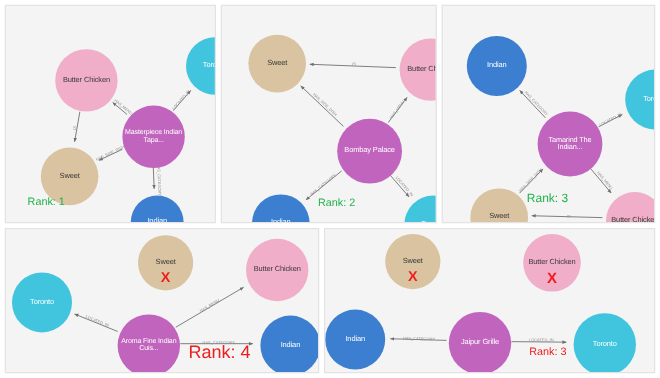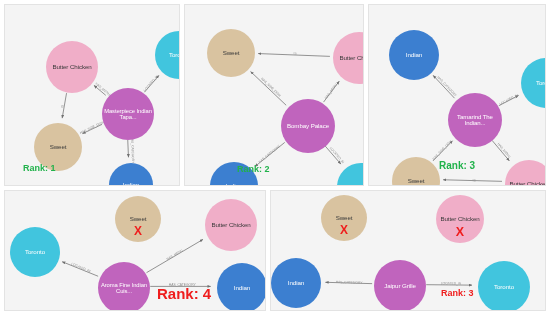--- a/index.html
+++ b/index.html
@@ -32,21 +32,21 @@
     text-align:center;
     box-sizing:border-box;
     line-height:1.05;
     letter-spacing:-0.1px;
     word-break:break-word;
     padding:1px;
   }
   .node .nlabel{display:block;}
   .rank{
     position:absolute;
-    font-weight:bold;
+    font-weight:normal;
     white-space:nowrap;
   }
   .xmark{
     position:absolute;
     font-weight:bold;
     color:#ef1d1d;
     white-space:nowrap;
     line-height:1;
   }
   .elabel{
@@ -122,21 +122,21 @@
       </div>
       <div class="node" style="left: 96px; top: 94px; width: 54px; height: 54px; background: rgb(192, 100, 189); color: rgb(255, 255, 255); font-size: 6.2px;">
         <span class="nlabel">Bombay Palace</span>
       </div>
       <div class="node" style="left: 25px; top: 157px; width: 48px; height: 48px; background: rgb(60, 127, 208); color: rgb(255, 255, 255); font-size: 6.2px;">
         <span class="nlabel">Indian</span>
       </div>
       <div class="node" style="left: 152px; top: 158px; width: 48px; height: 48px; background: rgb(65, 197, 222); color: rgb(255, 255, 255); font-size: 6.2px;">
         <span class="nlabel">Toronto</span>
       </div>
-      <div class="rank" style="left: 52px; top: 159px; font-size: 9px; color: rgb(33, 178, 75);">Rank: 2</div>
+      <div class="rank" style="left: 80px; top: 159px; font-size: 9px; color: rgb(33, 178, 75);">Rank: 2</div>
     </div>
     <div class="panel" style="left: 368px; top: 4px; width: 178px; height: 182px;">
       <svg class="gsvg" viewBox="0 0 178 182">
         <defs>
           <marker id="ah-panel-3" markerWidth="5" markerHeight="5" refX="4.4" refY="2" orient="auto">
             <path d="M0,0 L4.6,2 L0,4 z" fill="#6f6f6f"></path>
           </marker>
         </defs>
         <line x1="86.4970451811786" y1="94.21816289797721" x2="64.84511192090598" y2="71.14643073539162" stroke="#6f6f6f" stroke-width="0.75" marker-end="url(#ah-panel-3)"></line>
         <line x1="131.2740123848209" y1="101.82903579945952" x2="151.2825838891296" y2="91.40203374791838" stroke="#6f6f6f" stroke-width="0.75" marker-end="url(#ah-panel-3)"></line>

